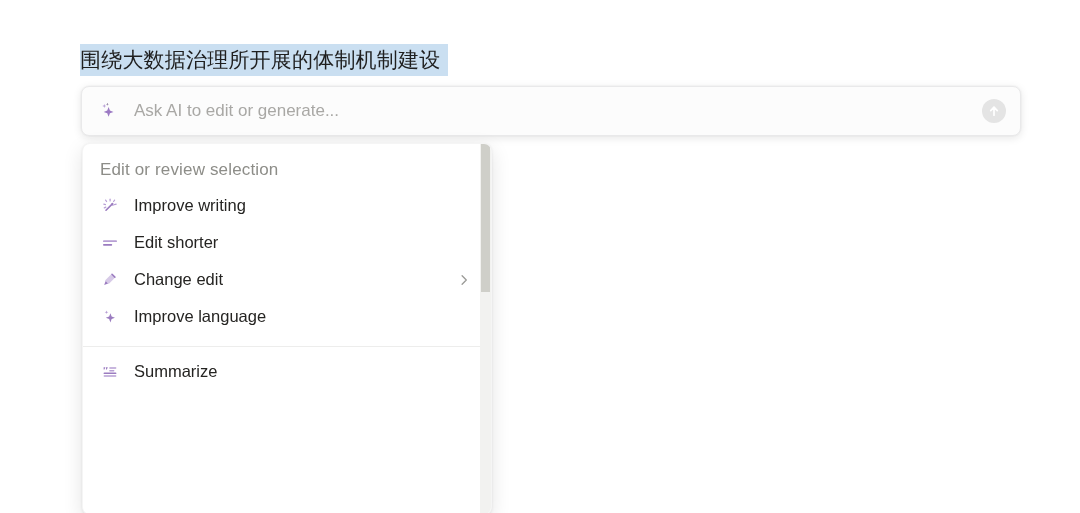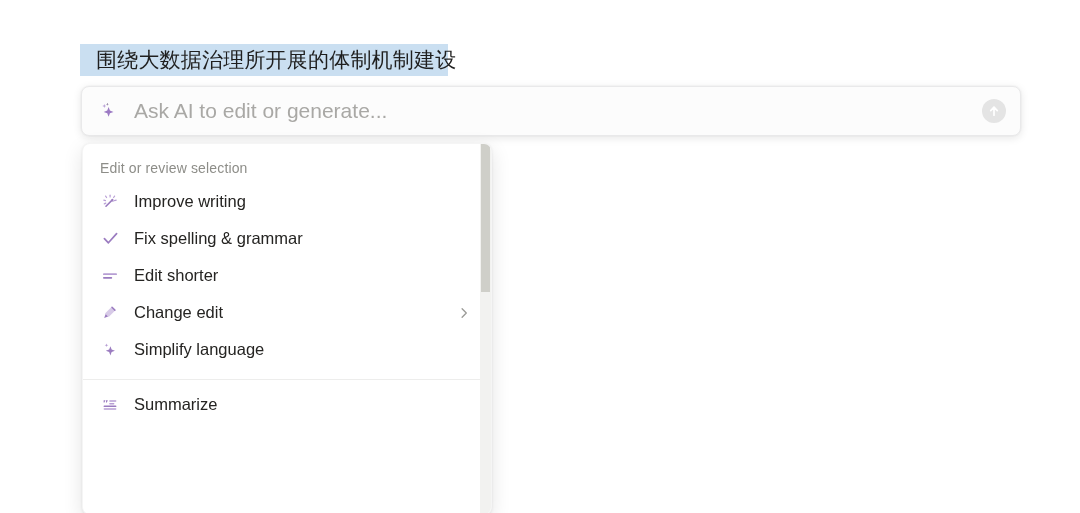--- a/index.html
+++ b/index.html
@@ -23,21 +23,21 @@
   
   .doc-selection {
     position: absolute;
     left: 80px;
     top: 44px;
     width: 368px;
     height: 32px;
     box-sizing: border-box;
     display: flex;
     align-items: center;
-    padding: 0 16px;
+    padding: 0 0;
     background: #cadff1;
     color: #1f1f1f;
     font-size: 21px;
     line-height: 32px;
     letter-spacing: 0.2px;
     white-space: nowrap;
     font-family: "DejaVu Sans", "Liberation Sans", sans-serif;
   }
 
   
@@ -66,21 +66,21 @@
     align-items: center;
     justify-content: center;
   }
 
   .ai-input {
     flex: 1 1 auto;
     border: none;
     outline: none;
     background: transparent;
     margin-left: 14px;
-    font-size: 21px;
+    font-size: 17px;
     color: #3b82f6;
     font-family: "Liberation Sans", sans-serif;
   }
   .ai-input::placeholder {
     color: #a9a8a5;
     opacity: 1;
   }
 
   .send-btn {
     flex: 0 0 24px;
@@ -113,21 +113,21 @@
   .menu-inner {
     position: relative;
     width: 100%;
     height: 100%;
     padding-top: 11px;
     box-sizing: border-box;
   }
 
   .menu-section-label {
     padding: 5px 0 7px 17px;
-    font-size: 14px;
+    font-size: 17px;
     color: #8d8d88;
     letter-spacing: 0.15px;
   }
 
   .menu-item {
     position: relative;
     height: 37px;
     margin: 0 6px;
     border-radius: 4px;
     display: flex;
@@ -233,28 +233,20 @@
             <path d="M13.6 3.1 L12.6 4.5" stroke="#b9a0d6" stroke-width="1.2" stroke-linecap="round"></path>
             <path d="M4.6 3.1 L5.6 4.5" stroke="#b9a0d6" stroke-width="1.2" stroke-linecap="round"></path>
             <path d="M2.8 7.1 L4.5 7.6" stroke="#b9a0d6" stroke-width="1.2" stroke-linecap="round"></path>
             <path d="M15.2 7.1 L13.5 7.6" stroke="#b9a0d6" stroke-width="1.2" stroke-linecap="round"></path>
             <path d="M3.3 10.9 L4.8 10.1" stroke="#b9a0d6" stroke-width="1.2" stroke-linecap="round"></path>
           </svg>
         </span>
         <span class="mi-label">Improve writing</span>
       </div>
 
-      <div class="menu-item">
-        <span class="mi-icon">
-          <svg width="19" height="19" viewBox="0 0 19 19" aria-hidden="true">
-            <path d="M3.4 9.6 L7.4 13.8 L15.6 4.6" stroke="#9b7cc0" stroke-width="1.7" fill="none" stroke-linecap="round" stroke-linejoin="round"></path>
-          </svg>
-        </span>
-        <span class="mi-label">Fix spelling &amp; grammar</span>
-      </div>
 
       <div class="menu-item">
         <span class="mi-icon">
           <svg width="18" height="18" viewBox="0 0 18 18" aria-hidden="true">
             <rect x="2.0" y="6.3" width="14" height="1.7" rx="0.85" fill="#b79fd4"></rect>
             <rect x="2.0" y="10.0" width="9.2" height="1.7" rx="0.85" fill="#9b7cc0"></rect>
           </svg>
         </span>
         <span class="mi-label">Edit shorter</span>
       </div>
@@ -276,21 +268,21 @@
         </span>
       </div>
 
       <div class="menu-item">
         <span class="mi-icon">
           <svg width="18" height="18" viewBox="0 0 18 18" aria-hidden="true">
             <path d="M9.4 5.2 L10.65 8.55 L14.0 9.8 L10.65 11.05 L9.4 14.4 L8.15 11.05 L4.8 9.8 L8.15 8.55 Z" fill="#9b7cc0"></path>
             <path d="M5.5 2.4 L6.0 3.75 L7.35 4.25 L6.0 4.75 L5.5 6.1 L5.0 4.75 L3.65 4.25 L5.0 3.75 Z" fill="#b79fd4"></path>
           </svg>
         </span>
-        <span class="mi-label">Simplify language</span>
+        <span class="mi-label">Improve language</span>
       </div>
 
       <div class="menu-divider"></div>
 
 
       <div class="menu-item">
         <span class="mi-icon">
           <svg width="18" height="18" viewBox="0 0 18 18" aria-hidden="true">
             <path d="M2.6 4.3 L4.4 4.3 L3.5 6.6 L2.6 6.6 Z" fill="#9b7cc0"></path>
             <path d="M5.0 4.3 L6.8 4.3 L5.9 6.6 L5.0 6.6 Z" fill="#9b7cc0"></path>

